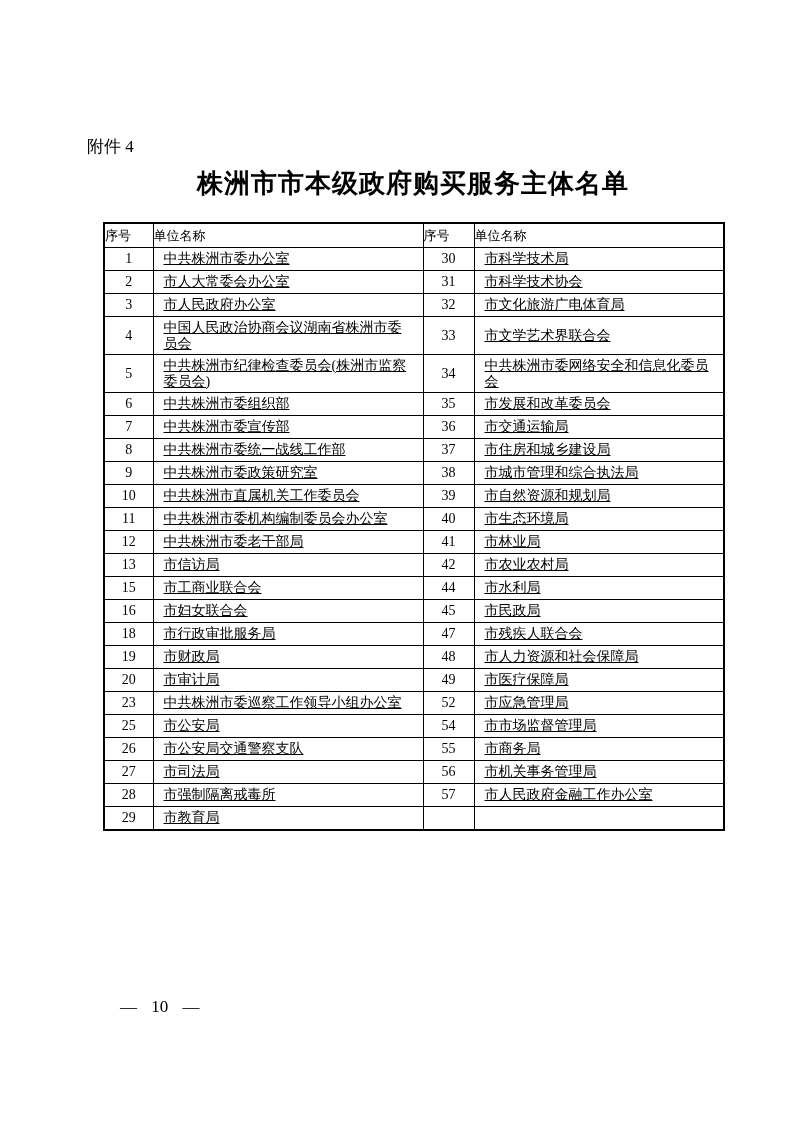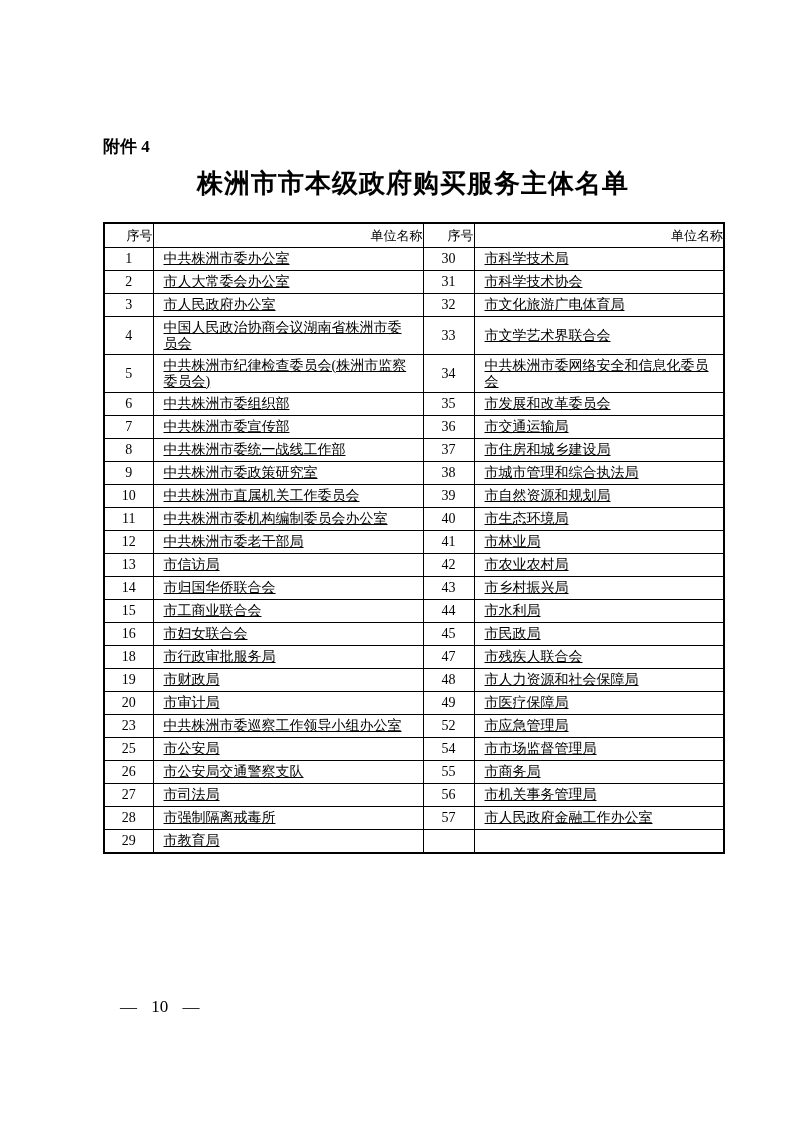--- a/index.html
+++ b/index.html
@@ -11,25 +11,24 @@
   }
   .page {
     position: relative;
     width: 793px;
     height: 1122px;
     background: #ffffff;
     overflow: hidden;
   }
   .attachment-label {
     position: absolute;
-    left: 103px;
+    left: 87px;
     top: 135px;
     font-size: 17px;
     line-height: 24px;
-    font-weight: bold;
   }
   .doc-title {
     position: absolute;
     left: 103px;
     top: 166px;
     width: 620px;
     text-align: center;
     font-size: 26px;
     font-weight: bold;
     letter-spacing: 1px;
@@ -50,21 +49,21 @@
     border: 1px solid #000;
     font-size: 14px;
     line-height: 16px;
     font-weight: normal;
     padding: 2px 0;
     vertical-align: middle;
     overflow: hidden;
   }
   table.roster th {
     height: 19px;
-    text-align: right;
+    text-align: left;
     font-size: 13px;
   }
   table.roster td.num {
     text-align: center;
   }
   table.roster td.name {
     text-align: left;
     padding-left: 10px;
     padding-right: 10px;
     word-break: break-all;
@@ -182,26 +181,20 @@
           <td class="num">41</td>
           <td class="name">市林业局</td>
         </tr>
         <tr>
           <td class="num">13</td>
           <td class="name">市信访局</td>
           <td class="num">42</td>
           <td class="name">市农业农村局</td>
         </tr>
         <tr>
-          <td class="num">14</td>
-          <td class="name">市归国华侨联合会</td>
-          <td class="num">43</td>
-          <td class="name">市乡村振兴局</td>
-        </tr>
-        <tr>
           <td class="num">15</td>
           <td class="name">市工商业联合会</td>
           <td class="num">44</td>
           <td class="name">市水利局</td>
         </tr>
         <tr>
           <td class="num">16</td>
           <td class="name">市妇女联合会</td>
           <td class="num">45</td>
           <td class="name">市民政局</td>

